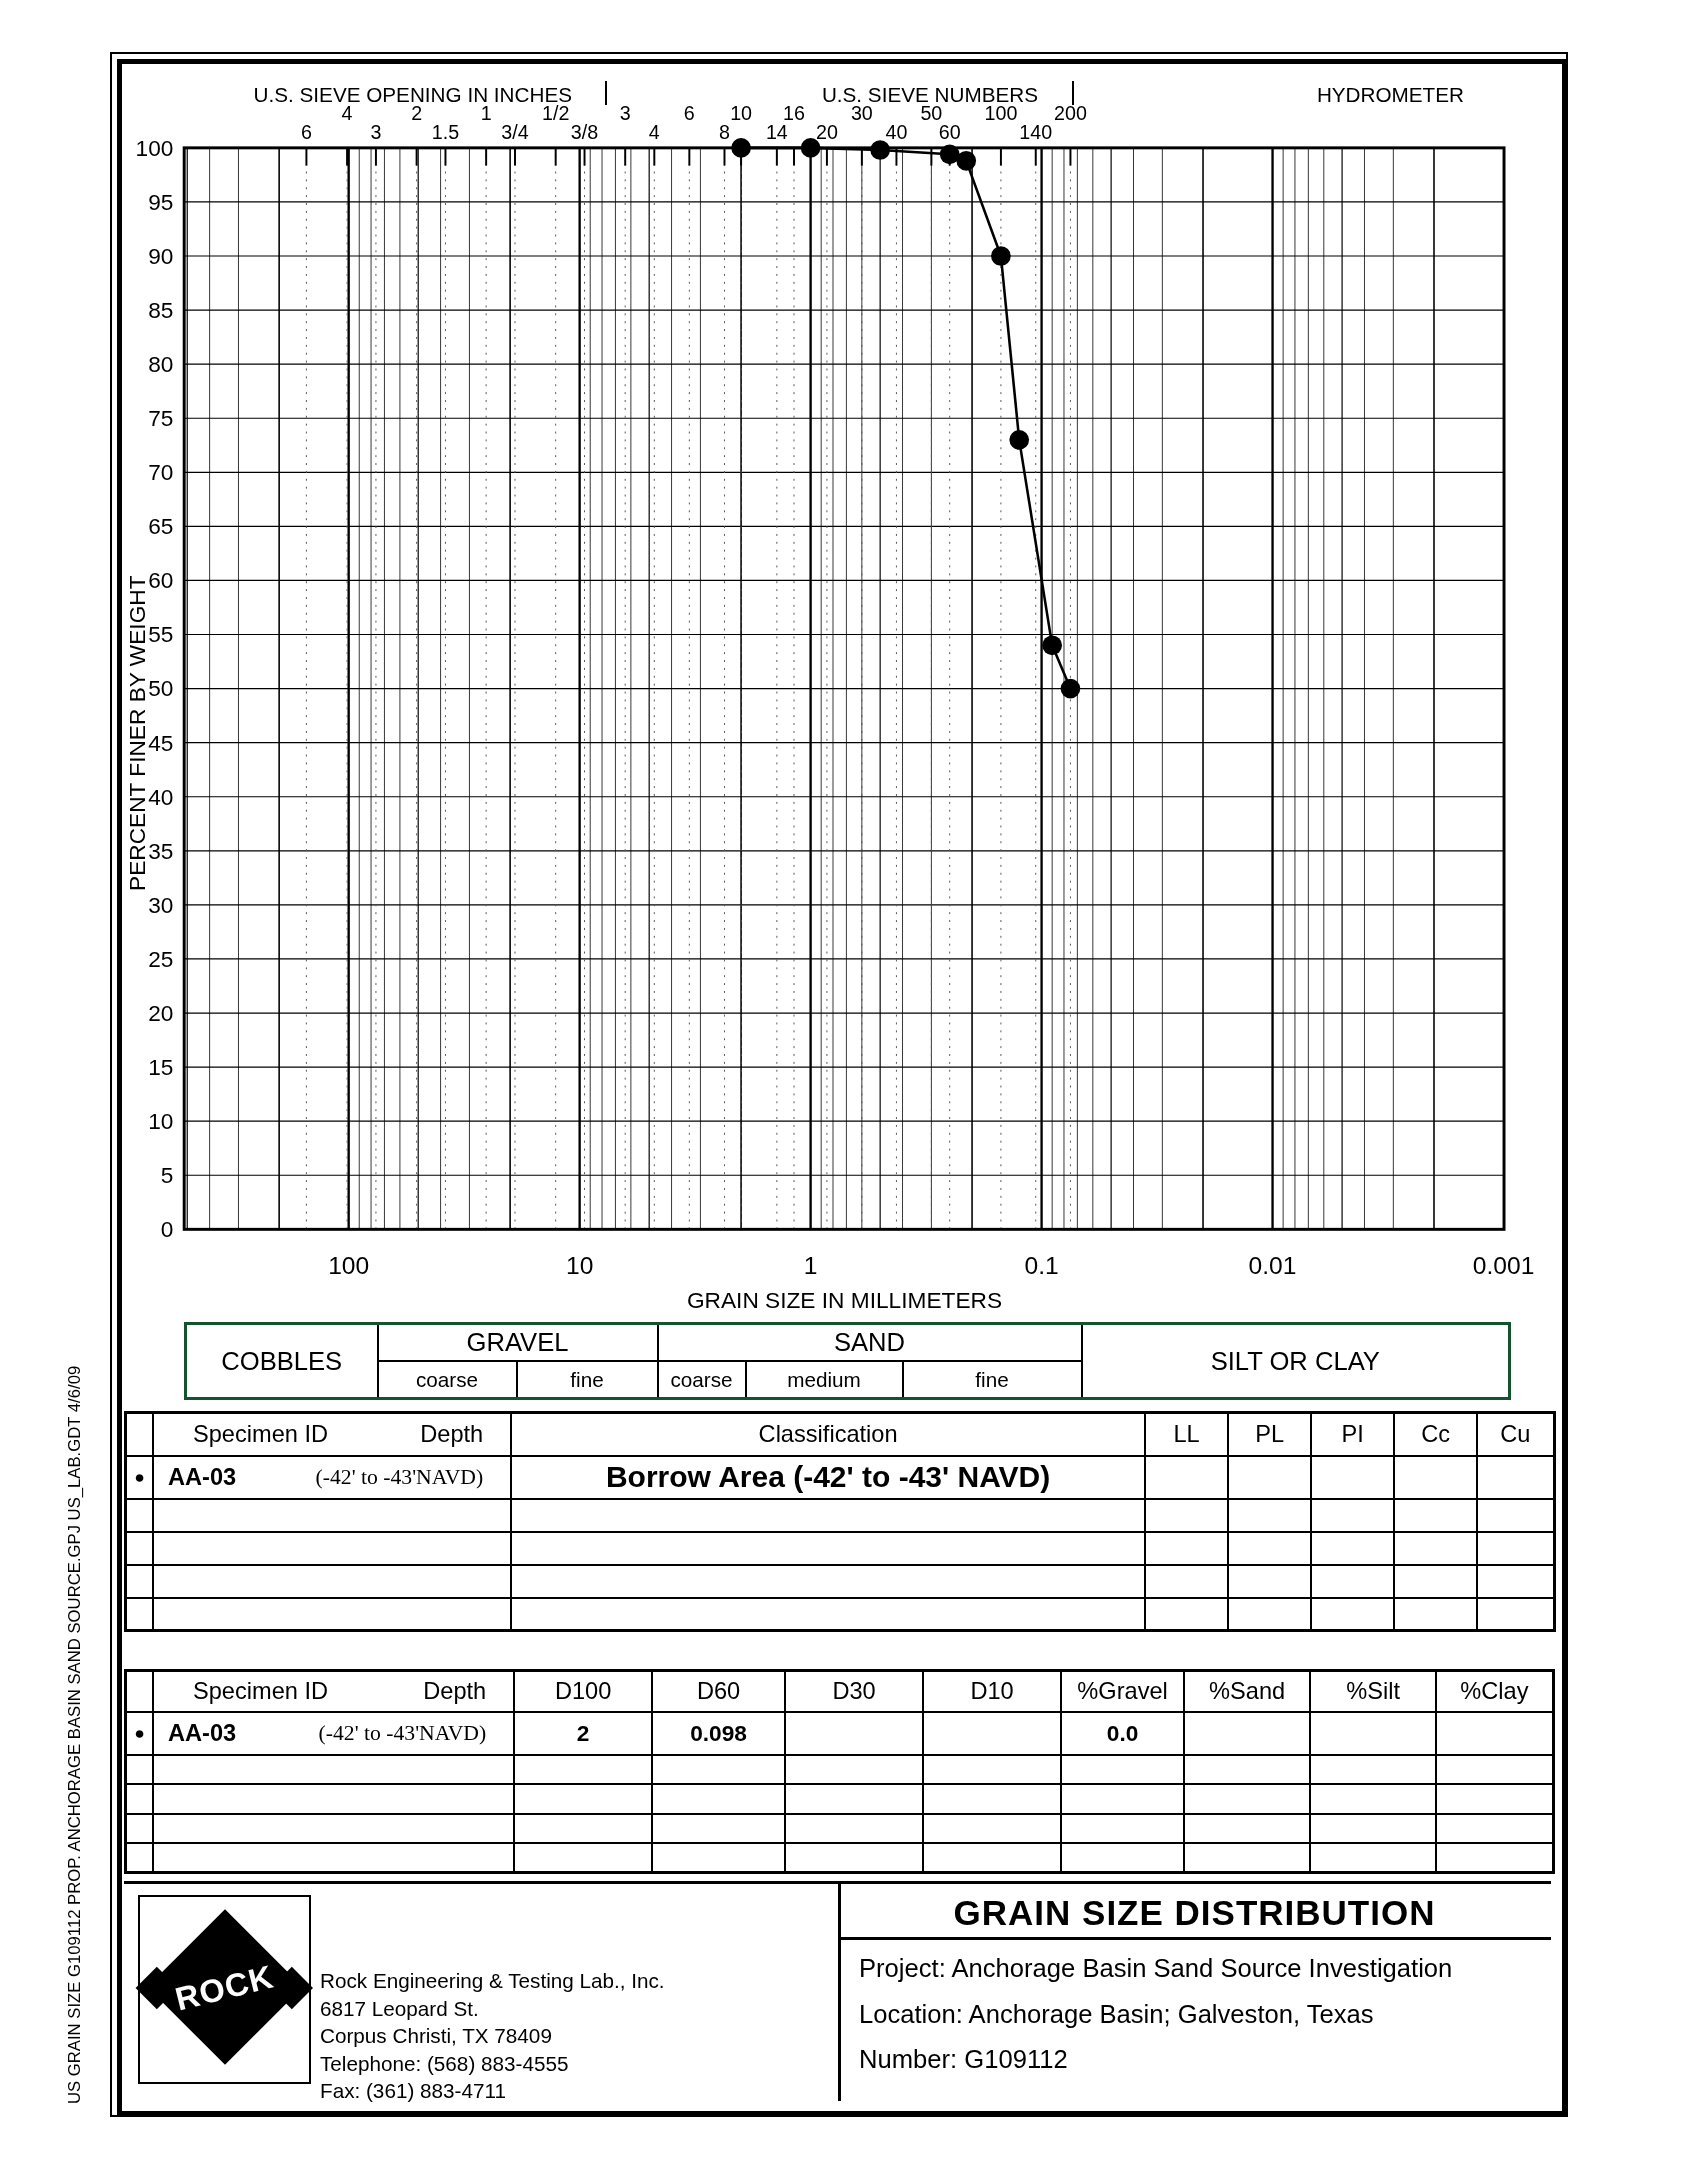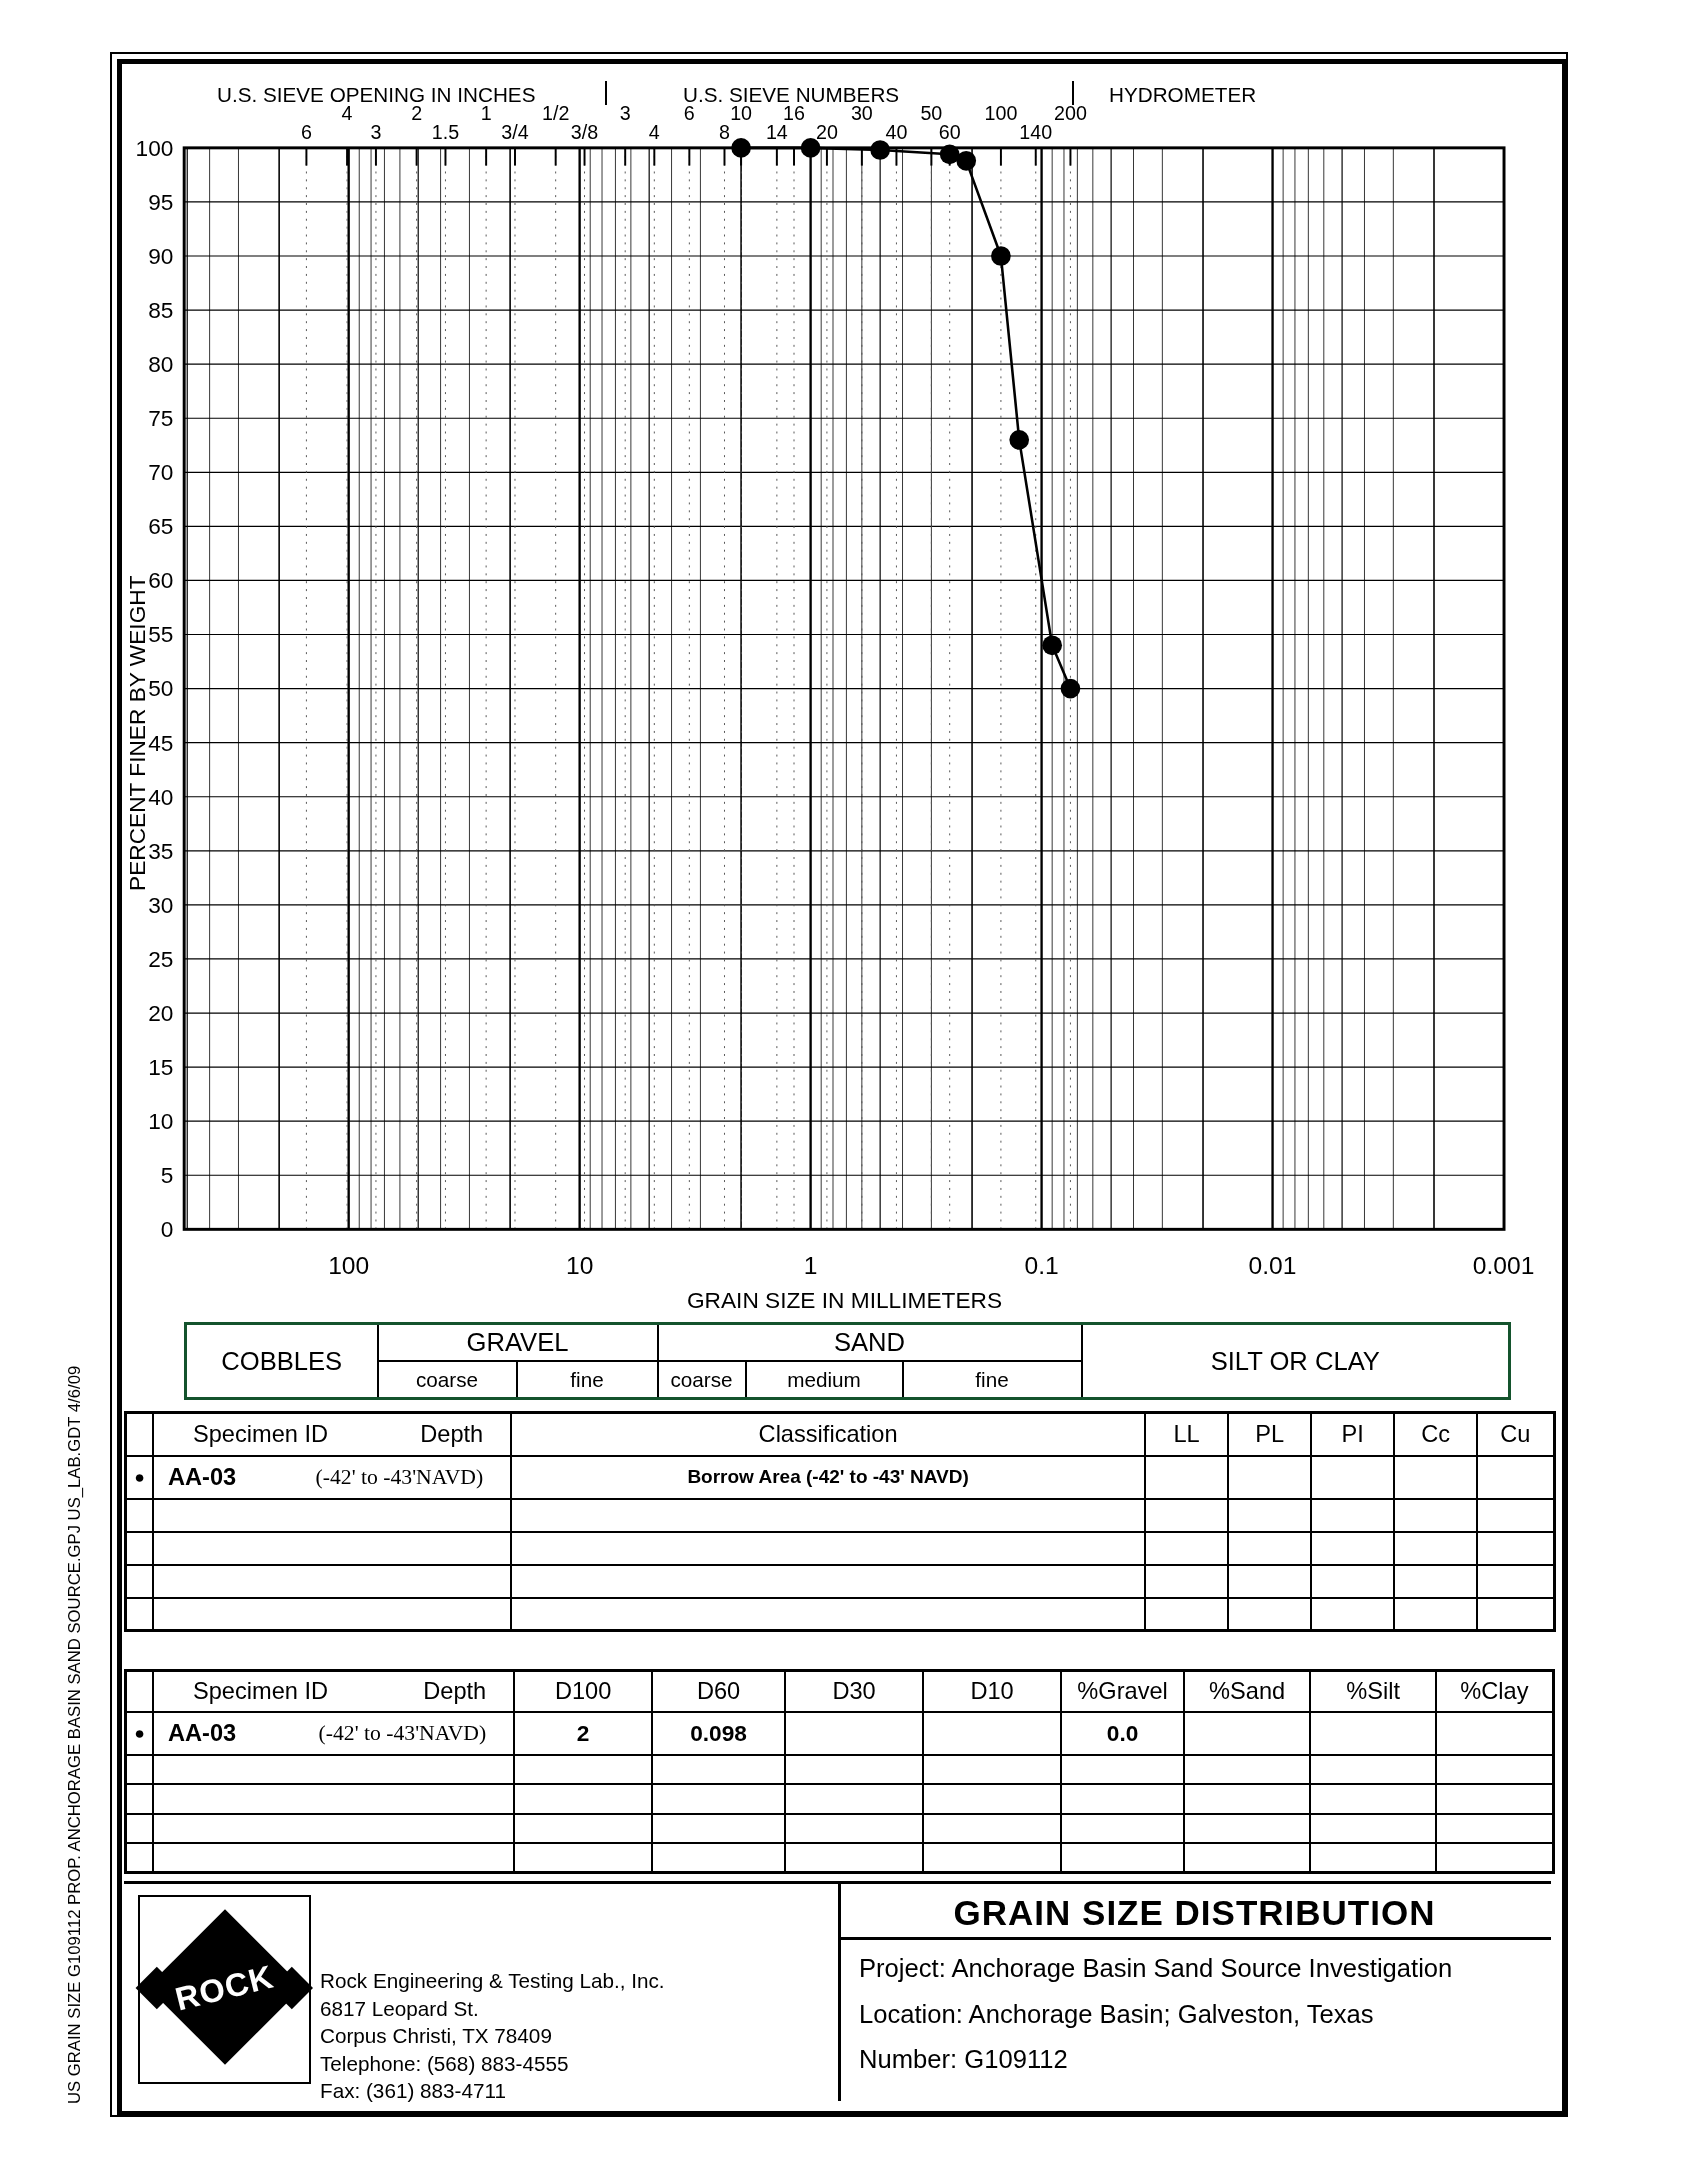--- a/index.html
+++ b/index.html
@@ -4,40 +4,40 @@
 <style>
   html,body{margin:0;padding:0;background:#e8e8e8;}
   .page{position:relative;width:1702px;height:2175px;background:#ffffff;
         font-family:"Liberation Sans",sans-serif;color:#000;overflow:hidden;}
   .abs{position:absolute;}
   
   .frame-outer{left:110px;top:52px;width:1454px;height:2061px;border:2px solid #000;}
   .frame-inner{left:117px;top:59px;width:1440px;height:2047px;border:5.9px solid #000;}
   svg.chart{left:0;top:0;width:1702px;height:2175px;pointer-events:none;}
   
-  .hdr-group{font-size:20.7px;text-align:left;white-space:nowrap;}
+  .hdr-group{font-size:20.7px;text-align:right;white-space:nowrap;}
   .hdr-div{width:2px;height:23.6px;background:#000;}
   .ylabel{font-size:22.7px;transform:rotate(-90deg);transform-origin:0 0;white-space:nowrap;}
   .xlabel{font-size:22.7px;text-align:center;width:591px;}
   
   table.fraction{position:absolute;left:184px;top:1322px;width:1323px;border-collapse:collapse;table-layout:fixed;}
   table.fraction td{border:2px solid #000;text-align:center;vertical-align:middle;padding:0;}
   table.fraction{border:3px solid #14532d;}
   .frac-group{font-size:25.6px;height:35px;}
   .frac-sub{font-size:20.7px;height:35px;}
   
   table.spec{position:absolute;left:124px;width:1427px;border-collapse:collapse;table-layout:fixed;border:3px solid #000;}
   table.spec td{border:2px solid #000;padding:0 5.9px;vertical-align:middle;overflow:hidden;white-space:nowrap;}
   table.spec .hdr{font-size:23.6px;text-align:center;}
   .split{display:flex;justify-content:space-between;align-items:center;}
   .split .l{margin-left:33px;}
   .split .r{margin-right:21px;}
   .spec-id{font-weight:bold;font-size:23.6px;margin-left:8px;}
   .depth{font-family:"Liberation Serif",serif;font-size:21.7px;}
-  .cls{font-weight:bold;font-size:19px;text-align:center;}
+  .cls{font-weight:bold;font-size:30px;text-align:center;}
   .num{font-weight:bold;font-size:22.7px;text-align:center;}
   .marker-cell{text-align:center;font-size:17.7px;padding:0 !important;}
   
   .footer-box{left:124px;top:1881px;width:1427px;height:220px;border-top:3px solid #000;}
   .footer-divider{left:838px;top:1881px;width:3px;height:220px;background:#000;}
   .footer-rule{left:838px;top:1937px;width:713px;height:3px;background:#000;}
   .footer-title{left:838px;top:1893px;width:713px;text-align:center;font-size:35px;font-weight:bold;letter-spacing:1px;}
   .meta-line{left:859px;width:680px;font-size:25.6px;}
   .addr{left:320px;top:1929px;font-size:20.7px;line-height:27.6px;margin-top:38px;}
   .logo-box{left:138px;top:1895px;width:169px;height:185px;border:2px solid #000;}

